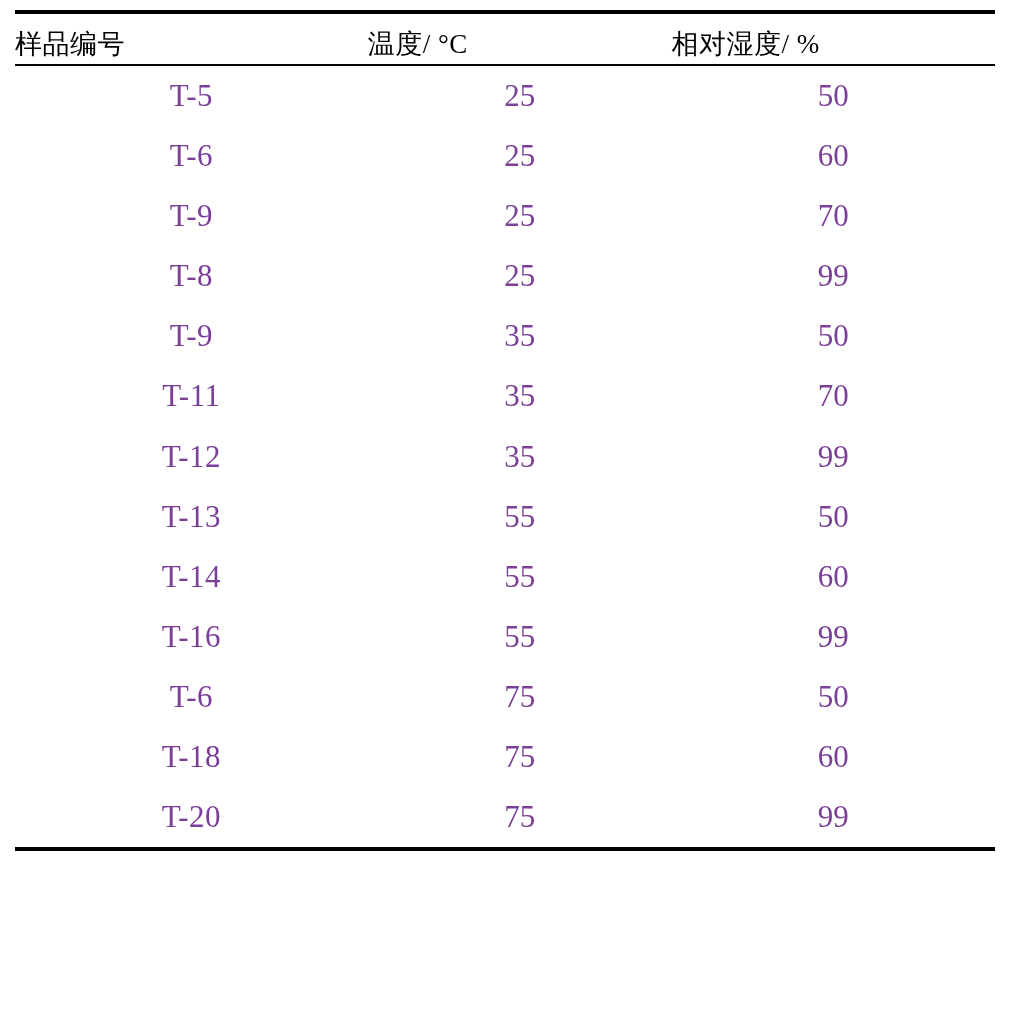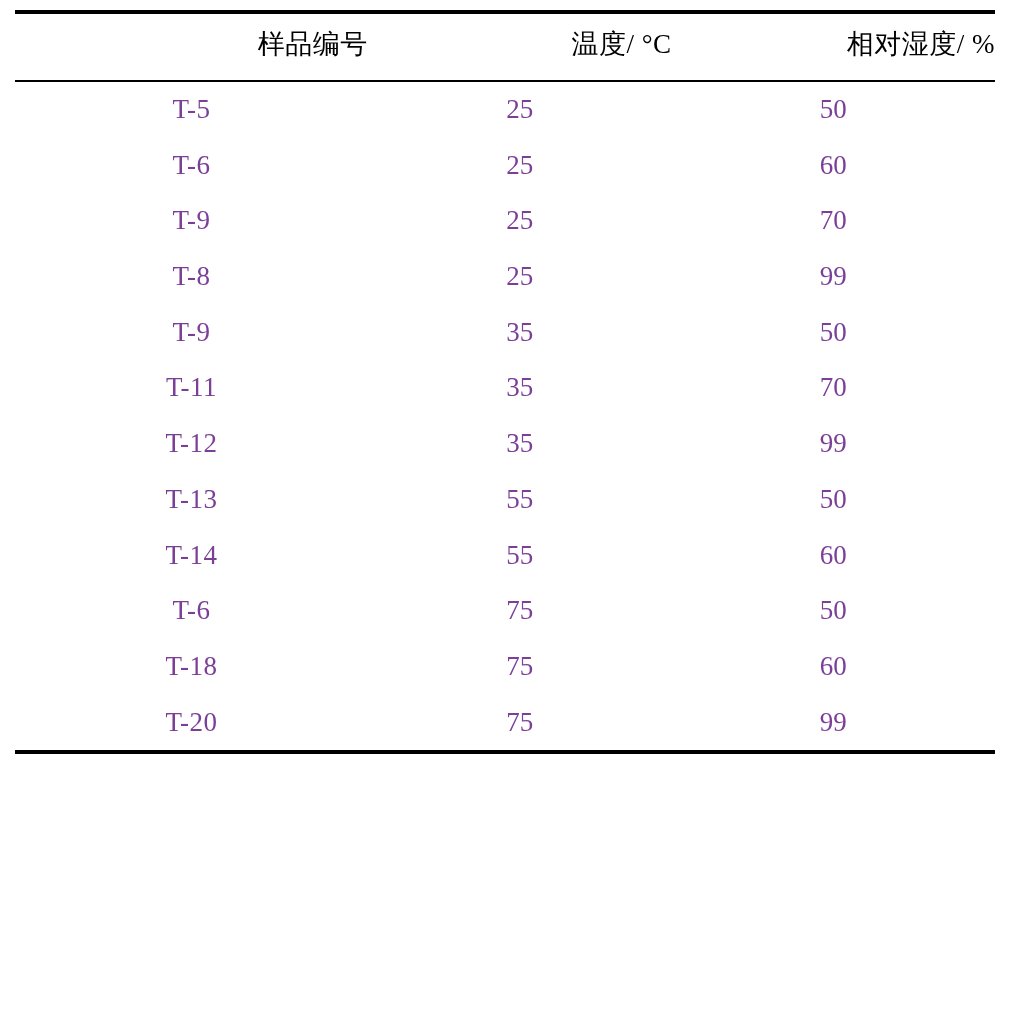--- a/index.html
+++ b/index.html
@@ -40,27 +40,27 @@
   .rule-bottom {
     width: 980px;
     height: 4px;
     background: #000000;
     margin: 0 auto 10px auto;
   }
   thead th {
     font-weight: normal;
     color: #000000;
     font-size: 27px;
-    padding: 12px 0 18px 0;
-    text-align: right;
+    padding: 12px 0 2px 0;
+    text-align: left;
     border-bottom: 2px solid #000000;
     letter-spacing: 0.5px;
   }
   tbody td {
-    font-size: 27px;
+    font-size: 31px;
     text-align: center;
     padding: 13px 0 13px 0;
     color: #7b3f98;
     border: none;
     line-height: 1.1;
   }
   tbody td.sample {
     letter-spacing: 0.5px;
   }
 </style>
@@ -122,20 +122,25 @@
         <td class="sample">T-13</td>
         <td>55</td>
         <td>50</td>
       </tr>
       <tr>
         <td class="sample">T-14</td>
         <td>55</td>
         <td>60</td>
       </tr>
       <tr>
+        <td class="sample">T-16</td>
+        <td>55</td>
+        <td>99</td>
+      </tr>
+      <tr>
         <td class="sample">T-6</td>
         <td>75</td>
         <td>50</td>
       </tr>
       <tr>
         <td class="sample">T-18</td>
         <td>75</td>
         <td>60</td>
       </tr>
       <tr>

